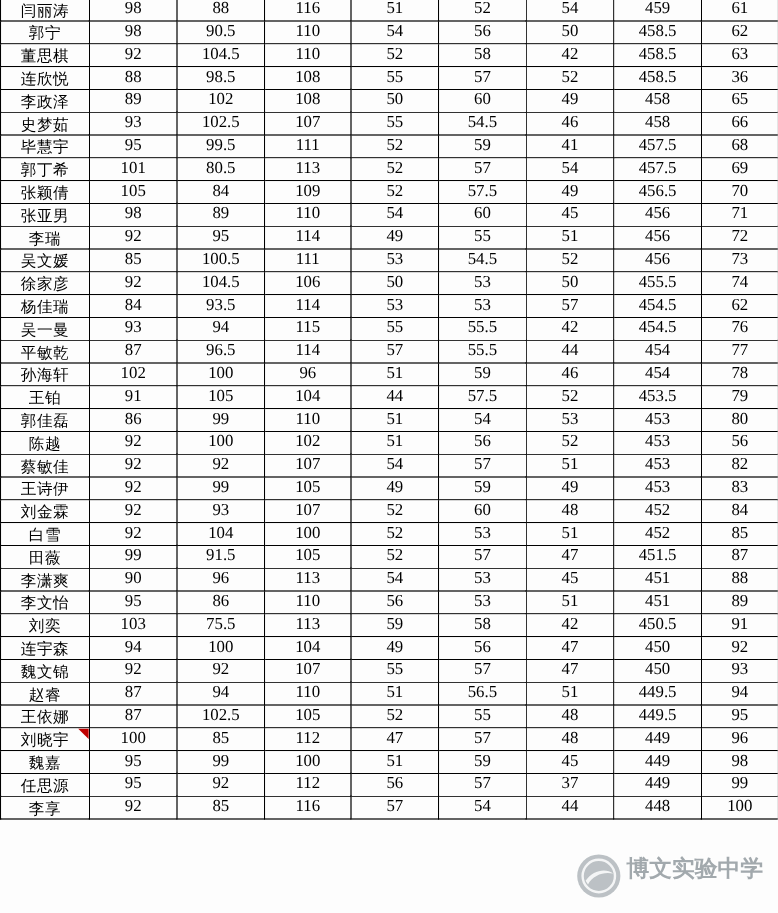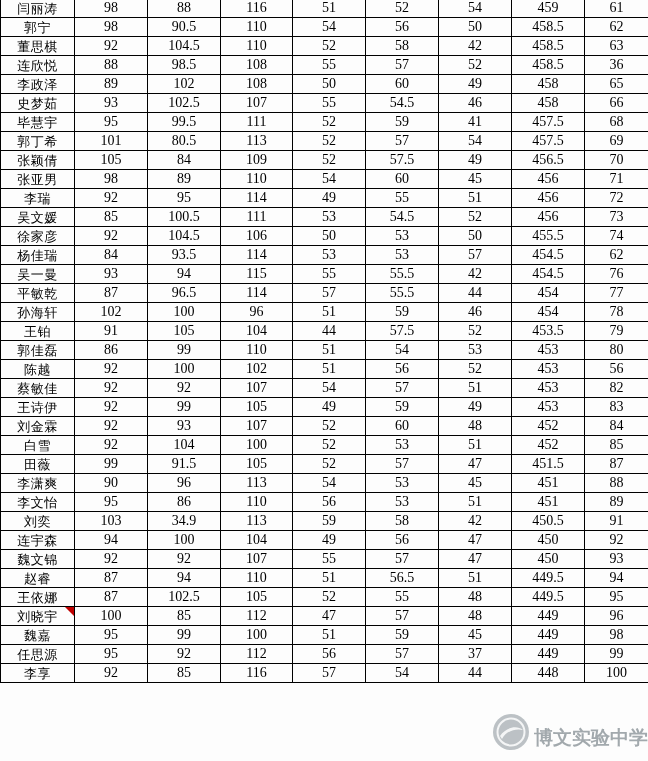--- a/index.html
+++ b/index.html
@@ -45,25 +45,25 @@
     position: absolute;
     top: 0;
     right: 0;
     width: 0;
     height: 0;
     border-top: 9px solid #c00000;
     border-left: 9px solid transparent;
   }
   .watermark {
     position: absolute;
-    left: 492px;
+    left: 480px;
     top: 713px;
     height: 40px;
     display: flex;
-    align-items: flex-end;
+    align-items: flex-start;
     gap: 4px;
     opacity: 0.82;
     pointer-events: none;
     z-index: 5;
   }
   .watermark .wm-text {
     font-size: 19px;
     font-weight: bold;
     color: #8f979c;
     letter-spacing: 0px;
@@ -383,21 +383,21 @@
           <td>110</td>
           <td>56</td>
           <td>53</td>
           <td>51</td>
           <td>451</td>
           <td>89</td>
         </tr>
         <tr>
           <td class="name-cell">刘奕</td>
           <td>103</td>
-          <td>34.9</td>
+          <td>75.5</td>
           <td>113</td>
           <td>59</td>
           <td>58</td>
           <td>42</td>
           <td>450.5</td>
           <td>91</td>
         </tr>
         <tr>
           <td class="name-cell">连宇森</td>
           <td>94</td>

